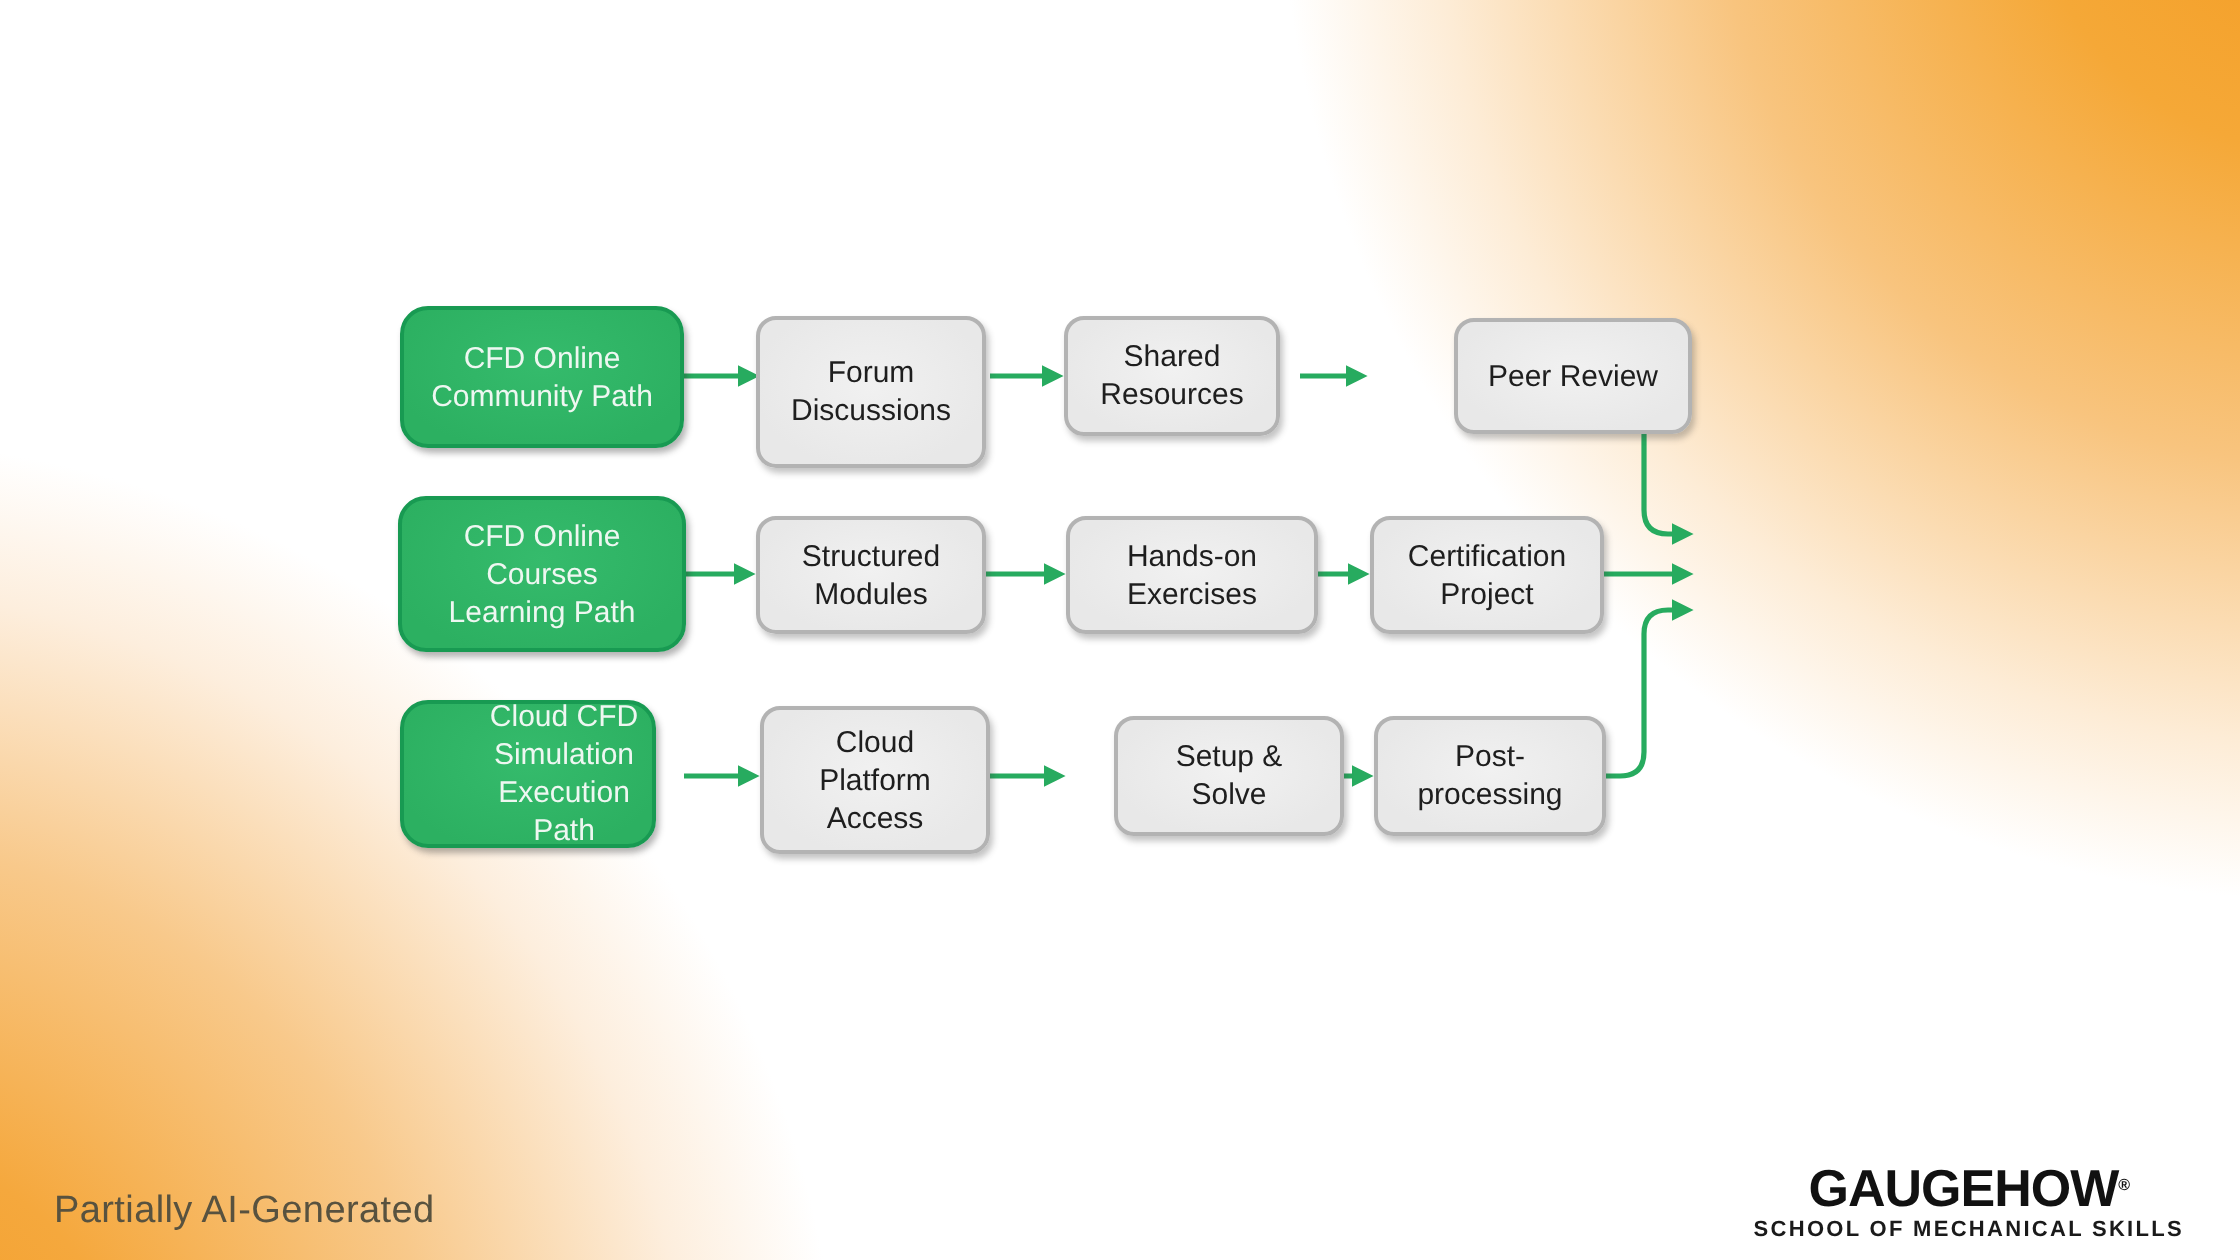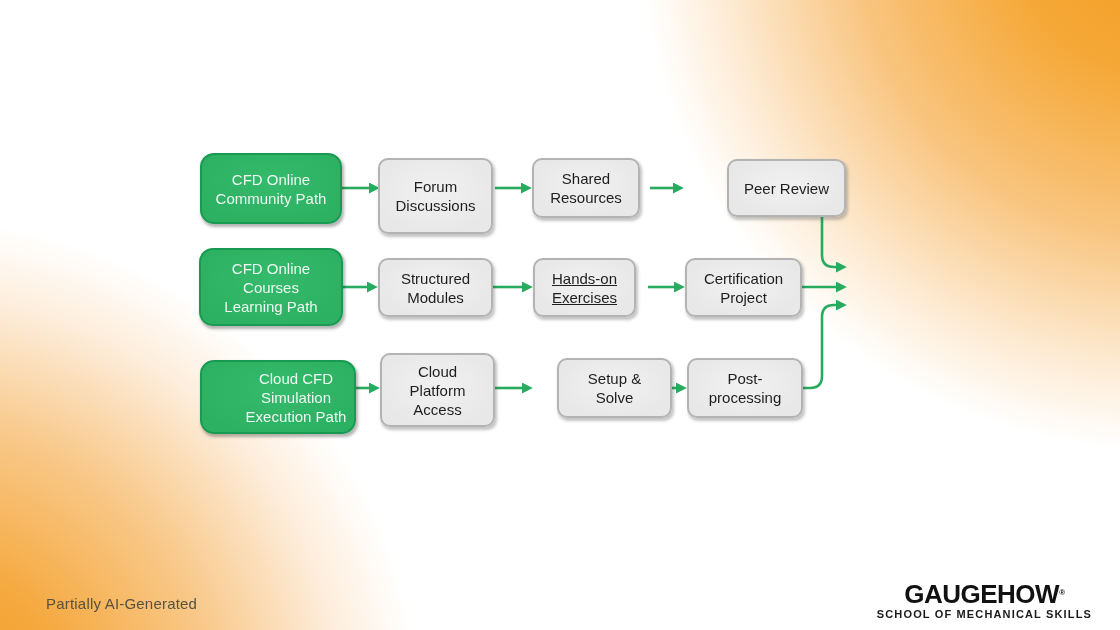--- a/index.html
+++ b/index.html
@@ -53,31 +53,31 @@
   .output-node .check-icon { flex: 0 0 auto; width: 24px; height: 24px; }
   .output-node .out-label { white-space: pre-line; line-height: 19px; }
 
   
   .r1c1 { left: 200px; top: 153px; width: 142px; height: 71px; }
   .r1c2 { left: 378px; top: 158px; width: 115px; height: 76px; }
   .r1c3 { left: 532px; top: 158px; width: 108px; height: 60px; }
   .r1c4 { left: 684px; top: 159px; width: 119px; height: 58px; margin-left: 43px; }
   .r2c1 { left: 199px; top: 248px; width: 144px; height: 78px; }
   .r2c2 { left: 378px; top: 258px; width: 115px; height: 59px; }
-  .r2c3 { left: 533px; top: 258px; width: 103px; height: 59px; text-decoration: underline; }
+  .r2c3 { left: 533px; top: 258px; width: 126px; height: 59px; }
   .r2c4 { left: 685px; top: 258px; width: 117px; height: 59px; }
-  .r3c1 { left: 200px; top: 360px; width: 156px; height: 74px; padding-left: 36px; }
+  .r3c1 { left: 200px; top: 350px; width: 128px; height: 74px; padding-left: 36px; }
   .r3c2 { left: 380px; top: 353px; width: 115px; height: 74px; }
   .r3c3 { left: 533px; top: 358px; width: 115px; height: 60px; margin-left: 24px; }
   .r3c4 { left: 687px; top: 358px; width: 116px; height: 60px; }
   .out  { left: 848px; top: 254px; width: 149px; height: 63px; }
 
   .ai-note {
-    position: absolute; left: 46px; top: 595px;
-    font-size: 15px; color: #58523f; letter-spacing: 0.2px;
+    position: absolute; left: 27px; top: 595px;
+    font-size: 19px; color: #58523f; letter-spacing: 0.2px;
   }
 
   .brand { position: absolute; right: 28px; top: 581px; text-align: center; color: #111111; }
   .brand-name {
     font-size: 26px; font-weight: 800; letter-spacing: -0.5px; line-height: 26px;
     position: relative; display: inline-block;
   }
   .brand-reg { font-size: 8px; font-weight: 700; vertical-align: top; position: relative; top: -1px; }
   .brand-tagline {
     font-size: 11px; font-weight: 700; letter-spacing: 1.15px; margin-top: 1px; color: #1a1a1a;

